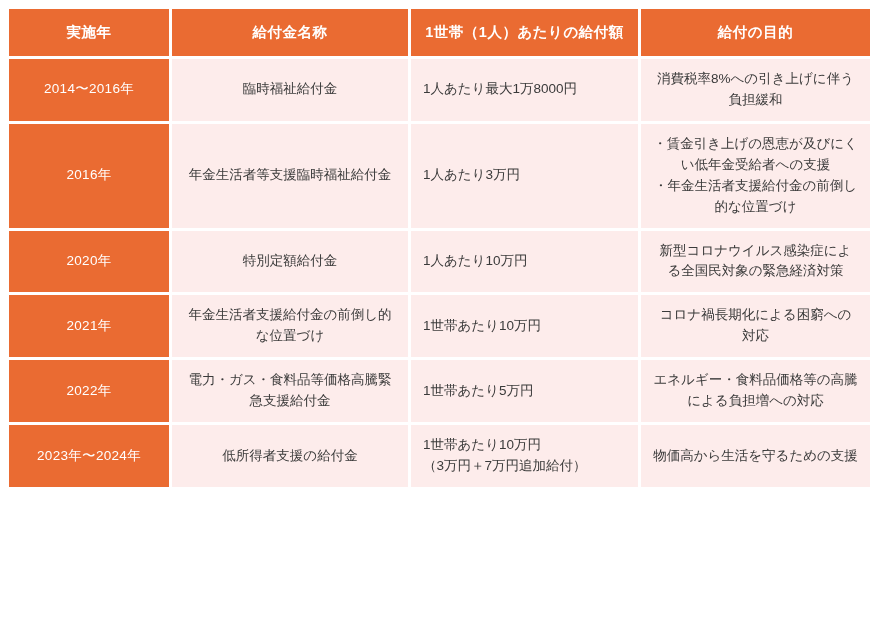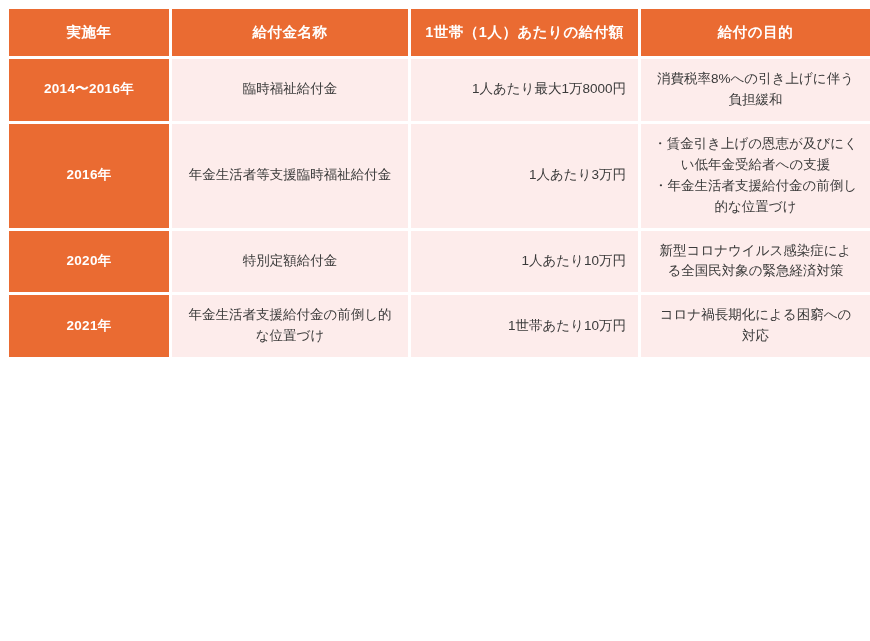--- a/index.html
+++ b/index.html
@@ -38,31 +38,31 @@
     background: #fdeceb;
     color: #3a3a3a;
     font-size: 13.5px;
     line-height: 1.55;
     vertical-align: middle;
     padding: 10px 12px;
   }
   table.benefit-table td.year-cell {
     background: #ea6b32;
     color: #ffffff;
-    font-weight: bold;
+    font-weight: normal;
     text-align: center;
     font-size: 13.5px;
     letter-spacing: 0.3px;
   }
   table.benefit-table td.name-cell {
     text-align: center;
     margin-left: 30px;
   }
   table.benefit-table td.amount-cell {
-    text-align: right;
+    text-align: left;
   }
   table.benefit-table td.purpose-cell {
     text-align: center;
   }
   col.c-year   { width: 160px; }
   col.c-name   { width: 236px; }
   col.c-amount { width: 227px; }
   col.c-purpose{ width: 229px; }
 </style>
 </head>
@@ -102,15 +102,27 @@
         <td class="name-cell">特別定額給付金</td>
         <td class="amount-cell">1人あたり10万円</td>
         <td class="purpose-cell">新型コロナウイルス感染症による全国民対象の緊急経済対策</td>
       </tr>
       <tr>
         <td class="year-cell">2021年</td>
         <td class="name-cell">年金生活者支援給付金の前倒し的な位置づけ</td>
         <td class="amount-cell">1世帯あたり10万円</td>
         <td class="purpose-cell">コロナ禍長期化による困窮への対応</td>
       </tr>
+      <tr>
+        <td class="year-cell">2022年</td>
+        <td class="name-cell">電力・ガス・食料品等価格高騰緊急支援給付金</td>
+        <td class="amount-cell">1世帯あたり5万円</td>
+        <td class="purpose-cell">エネルギー・食料品価格等の高騰による負担増への対応</td>
+      </tr>
+      <tr>
+        <td class="year-cell">2023年〜2024年</td>
+        <td class="name-cell">低所得者支援の給付金</td>
+        <td class="amount-cell">1世帯あたり10万円<br>（3万円＋7万円追加給付）</td>
+        <td class="purpose-cell">物価高から生活を守るための支援</td>
+      </tr>
     </tbody>
   </table>
 </div>
 
 </body></html>

